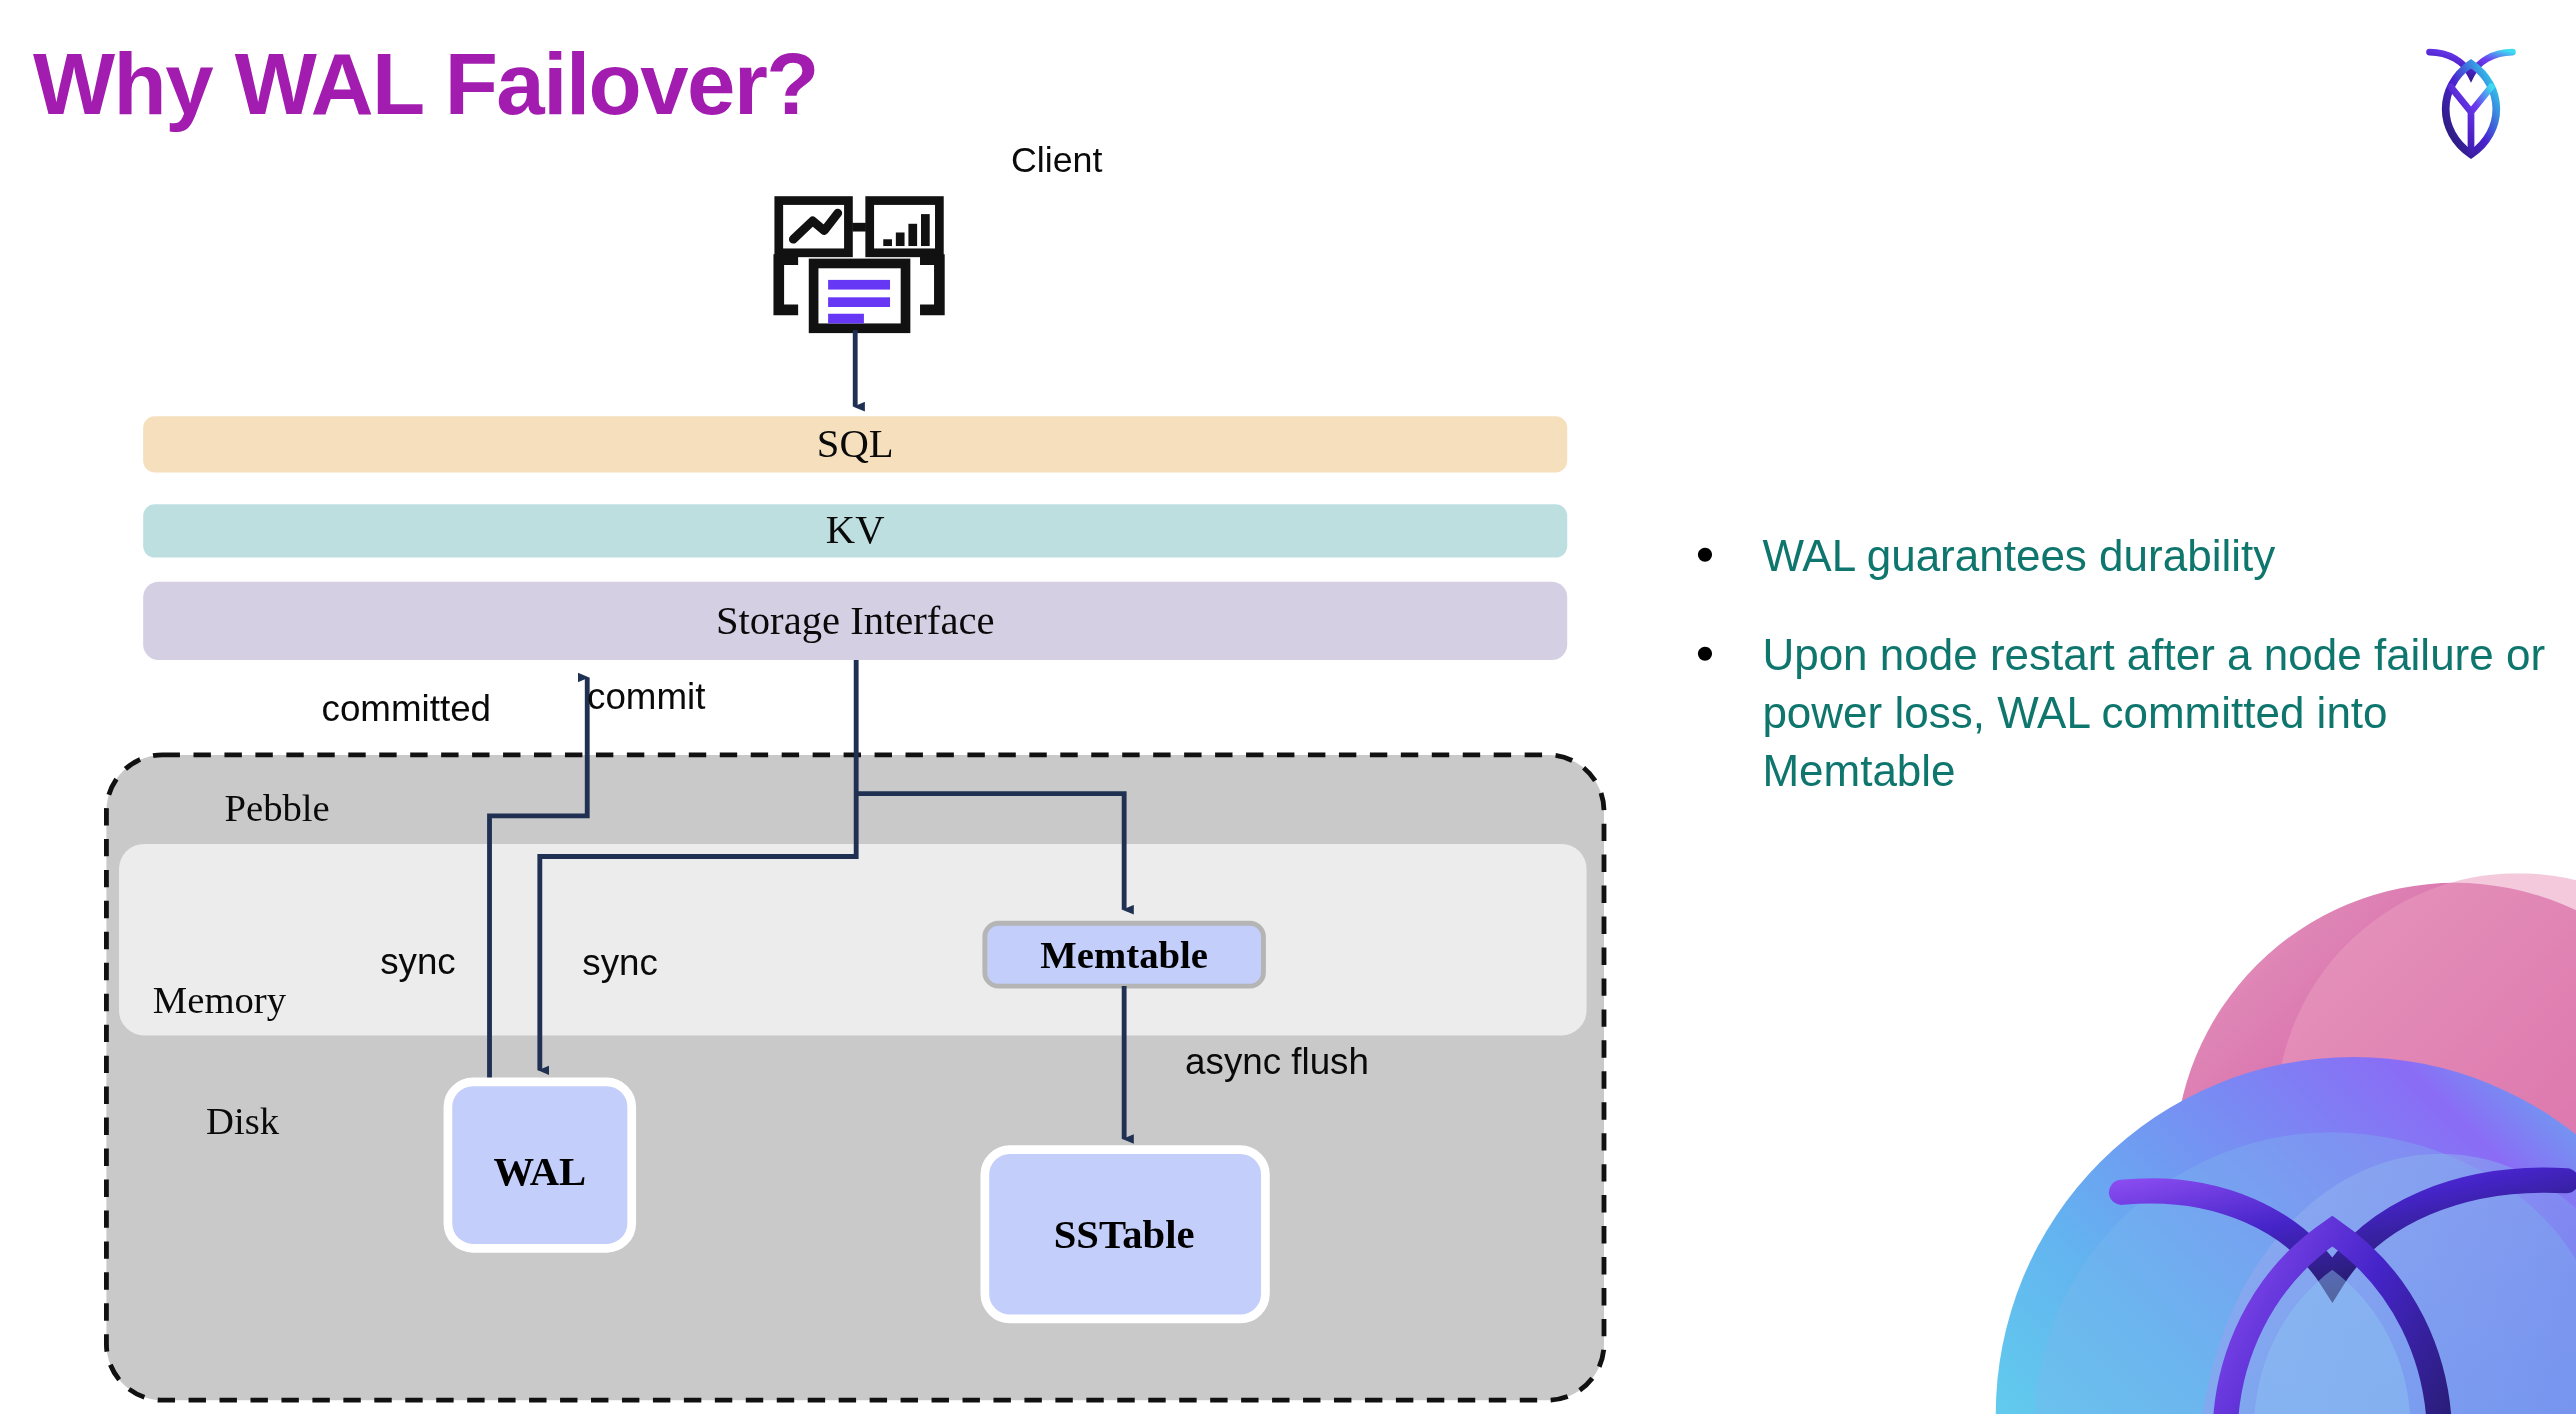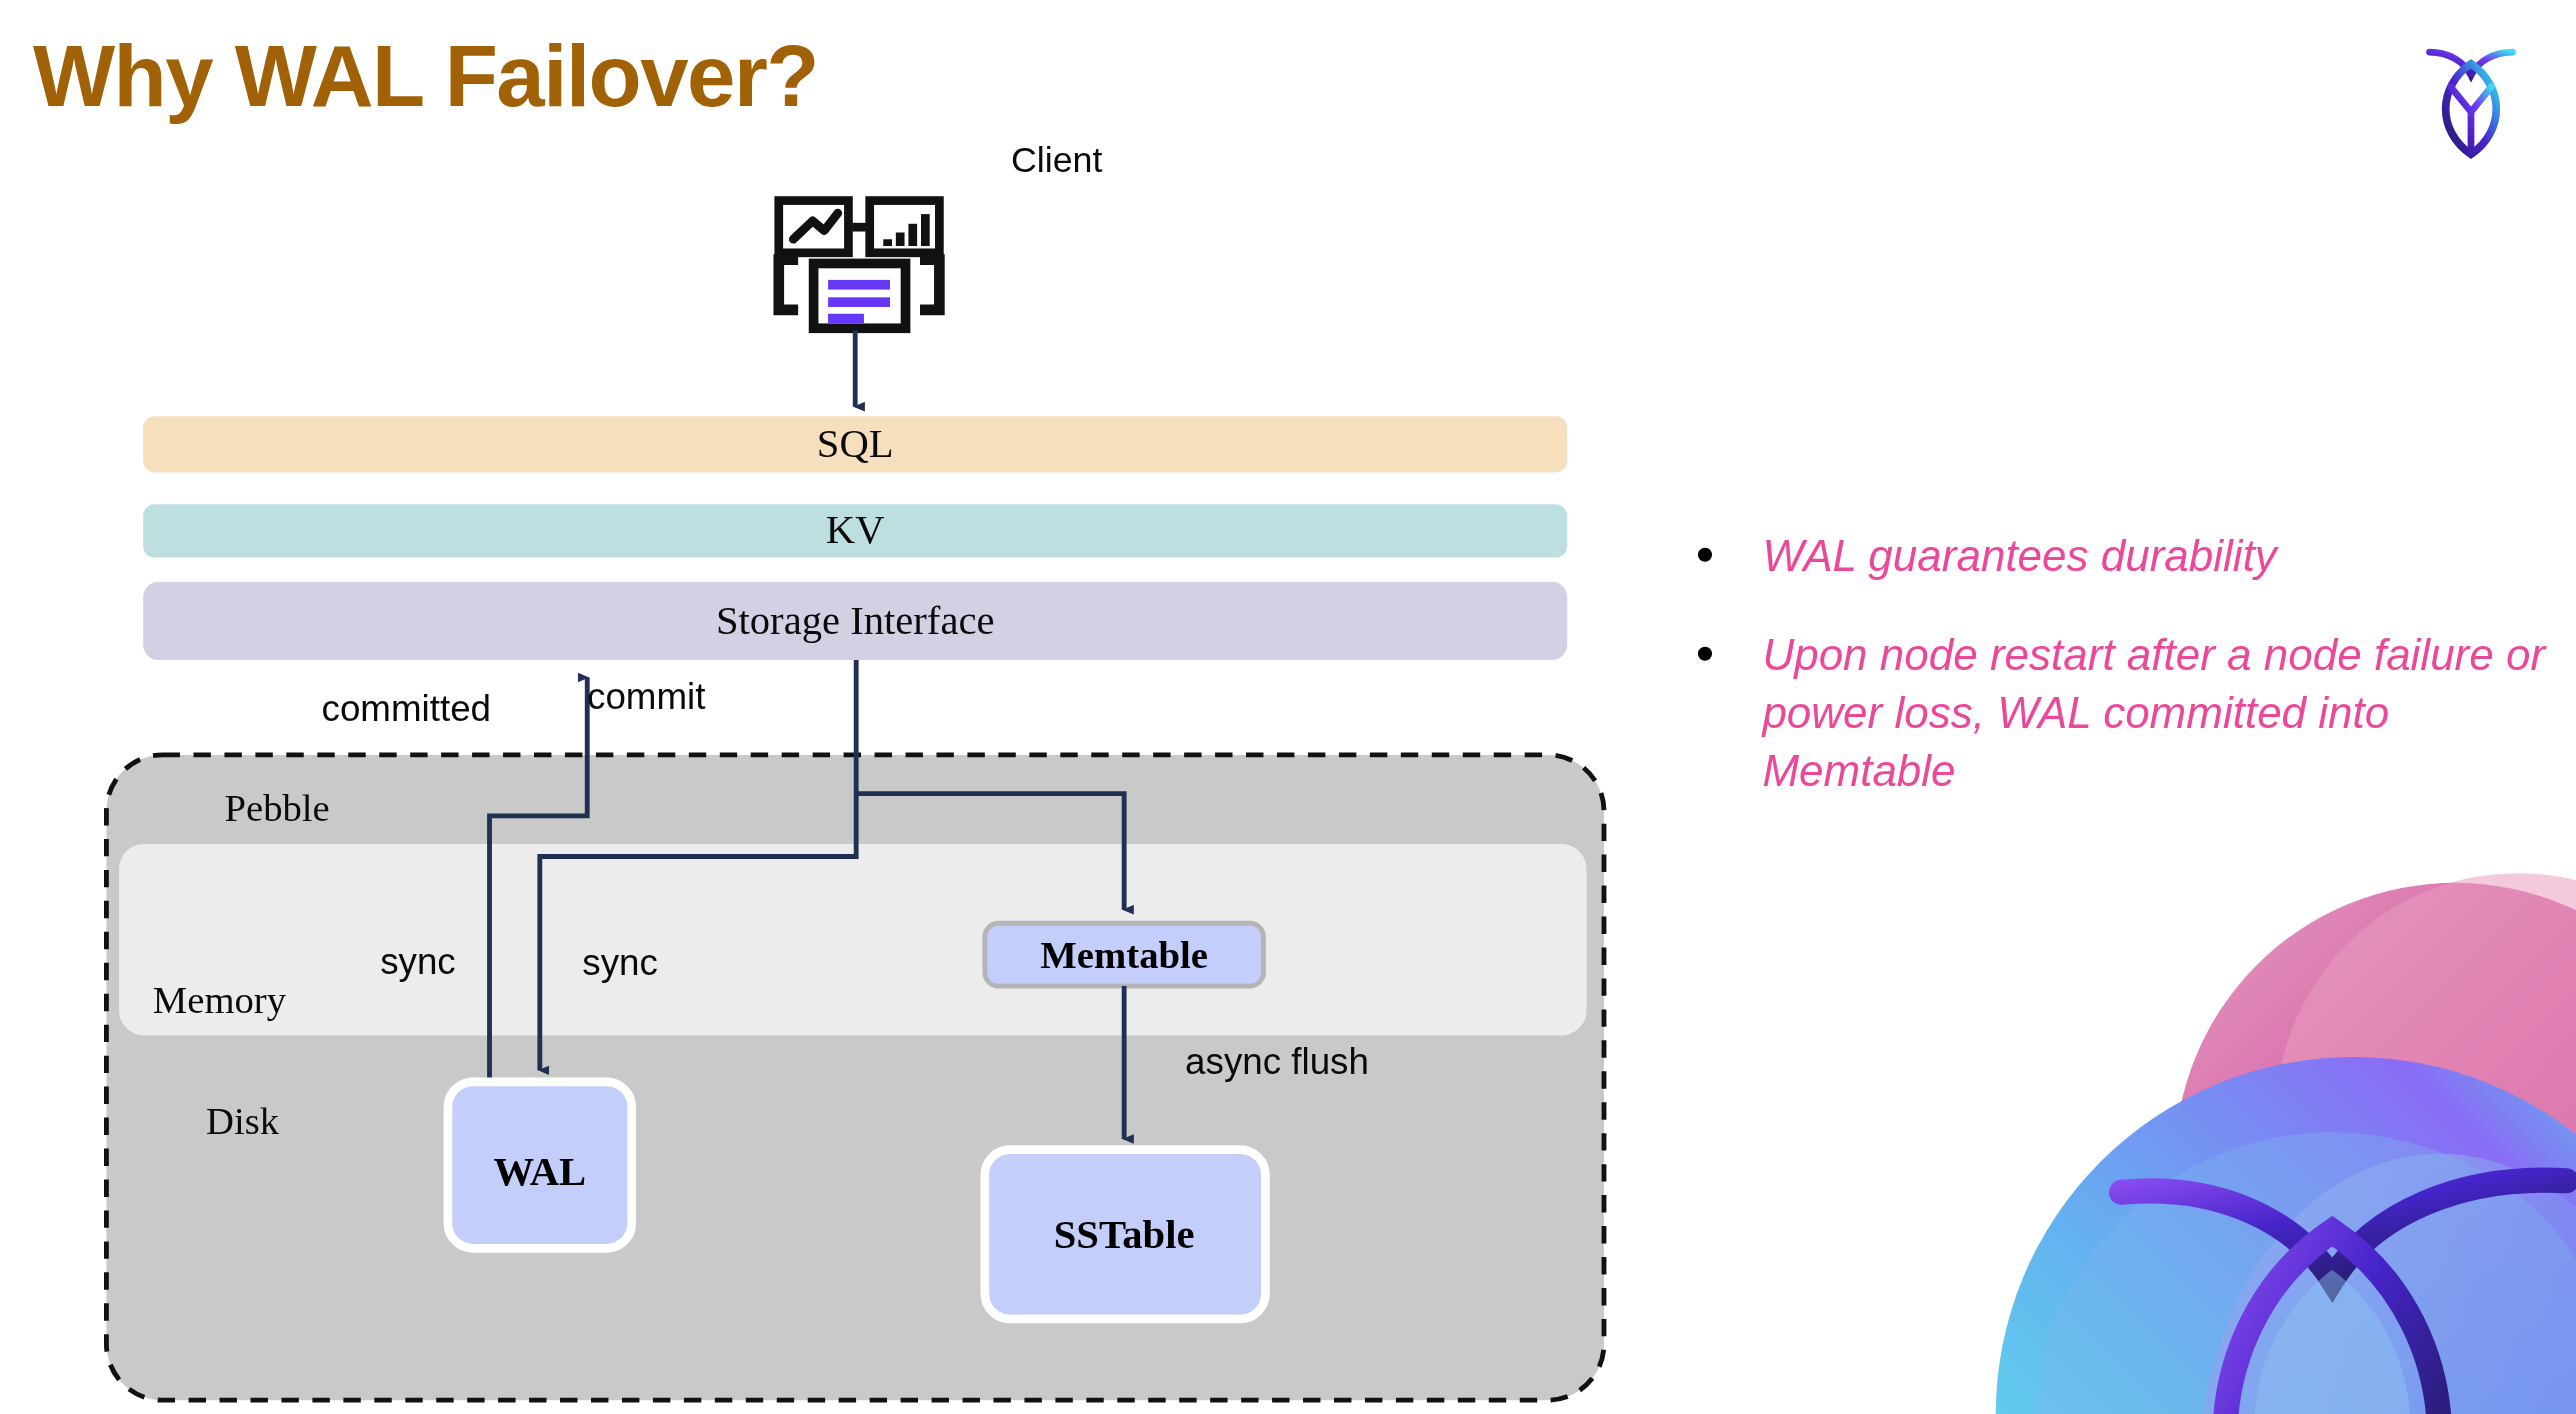--- a/index.html
+++ b/index.html
@@ -18,26 +18,26 @@
     position: absolute;
     inset: 0;
     background: #ffffff;
     overflow: hidden;
   }
 
   
   #slide-title {
     position: absolute;
     left: 33px;
-    top: 26px;
+    top: 34px;
     font-family: "Liberation Sans", sans-serif;
     font-size: 87px;
     font-weight: bold;
     letter-spacing: -1.5px;
-    color: #a16207;
+    color: #a21caf;
     white-space: nowrap;
   }
 
   
   #brand-logo {
     position: absolute;
     left: 2408px;
     top: 27px;
     width: 126px;
     height: 135px;
@@ -80,23 +80,22 @@
     margin-top: 19.4px;
     margin-right: 50px;
     font-size: 33px;
     line-height: 0.4;
     color: #000;
   }
   .bullet-text {
     font-family: "Liberation Sans", sans-serif;
     font-size: 44px;
     line-height: 1.32;
-    color: #ec4899;
+    color: #0f766e;
     font-weight: 400;
-    font-style: italic;
   }
 </style>
 </head>
 <body>
 
 <div class="slide">
 
   <div id="slide-title">Why WAL Failover?</div>
 
   <svg id="brand-logo" viewBox="0 0 130 140">

